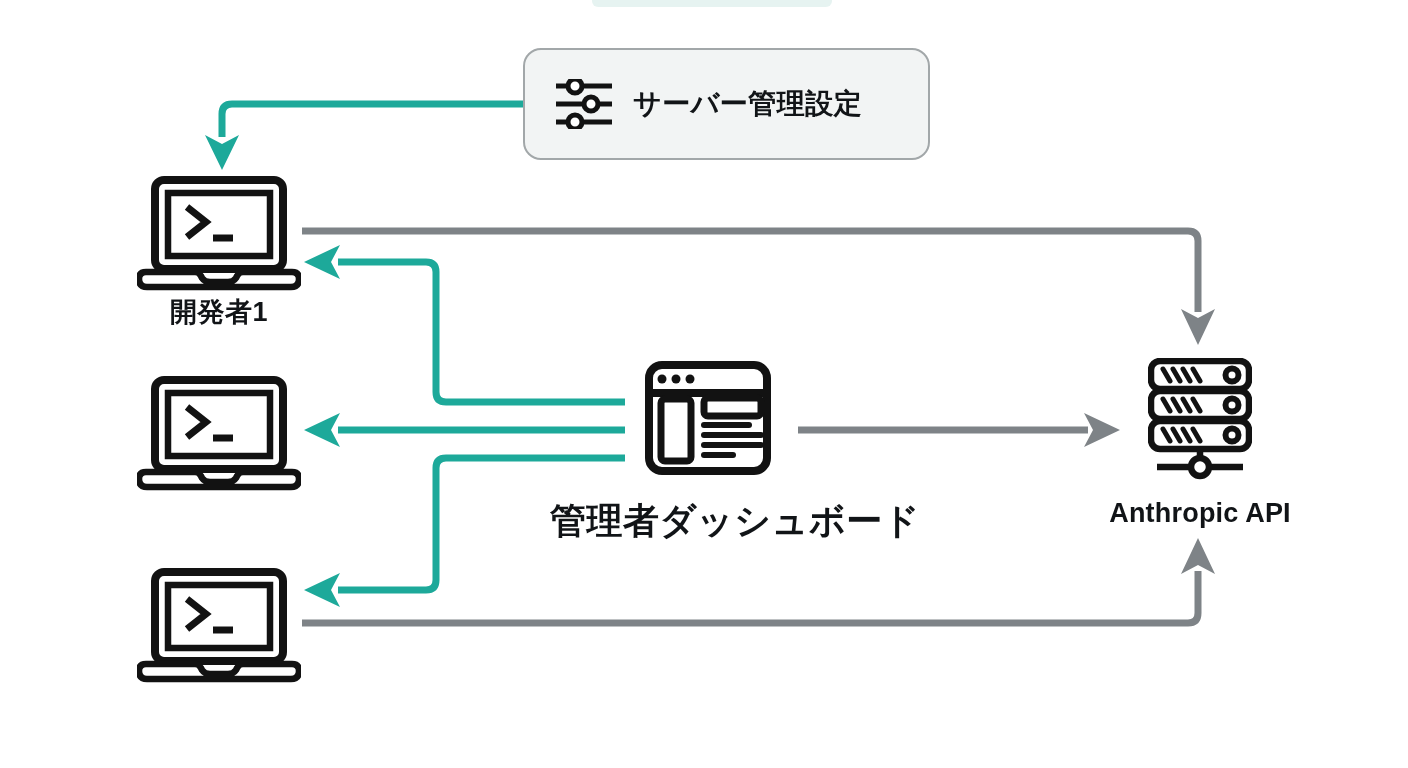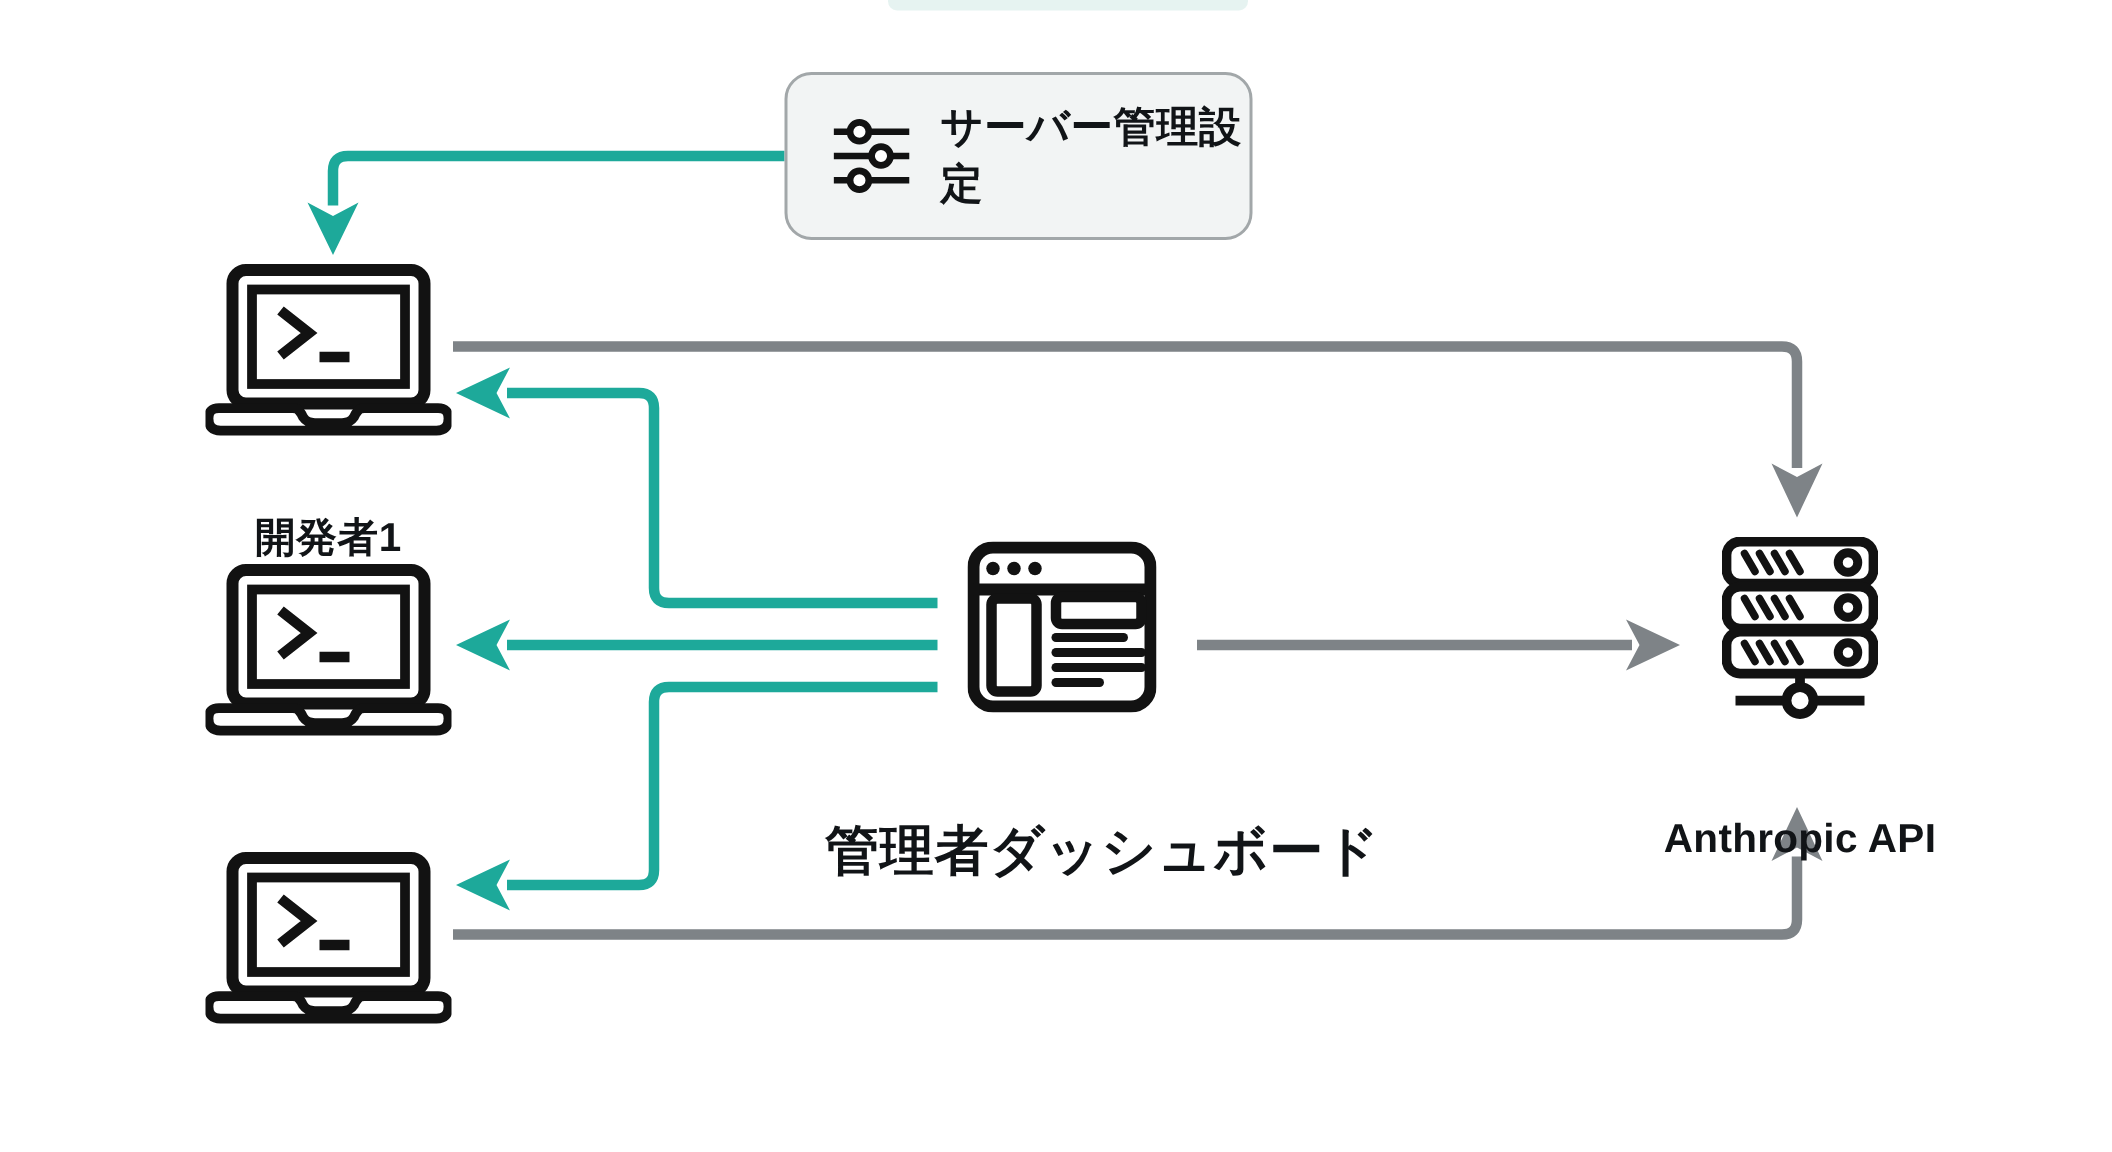--- a/index.html
+++ b/index.html
@@ -22,24 +22,24 @@
   .teal-line{fill:none;stroke:var(--accent-teal);stroke-width:7;}
   .gray-line{fill:none;stroke:var(--connector-gray);stroke-width:7;}
   .teal-head{fill:var(--accent-teal);stroke:none;}
   .gray-head{fill:var(--connector-gray);stroke:none;}
   .node-icon{position:absolute;}
   .icon-stroke{stroke:var(--icon-black);fill:none;}
   .icon-stroke-fill{stroke:var(--icon-black);fill:#ffffff;}
   .icon-solid{fill:var(--icon-black);stroke:none;}
   .node-label{
     position:absolute;text-align:center;font-weight:700;font-size:27px;
-    color:var(--text);letter-spacing:0.5px;white-space:nowrap;margin-top:46px;
+    color:var(--text);letter-spacing:0.5px;white-space:nowrap;
   }
   .settings-box{
-    position:absolute;left:523px;top:48px;width:312px;height:112px;
+    position:absolute;left:523px;top:48px;width:407px;height:112px;
     box-sizing:border-box;border:2px solid var(--settings-box-border);
     border-radius:18px;background:var(--settings-box-bg);
     display:flex;align-items:center;gap:20px;padding-left:30px;
   }
   .settings-box .label{font-weight:700;font-size:28px;letter-spacing:0.5px;}
   .top-artifact{
     position:absolute;left:592px;top:0;width:240px;height:7px;
     background:rgba(210,233,229,0.55);border-radius:0 0 6px 6px;
   }
 </style>

